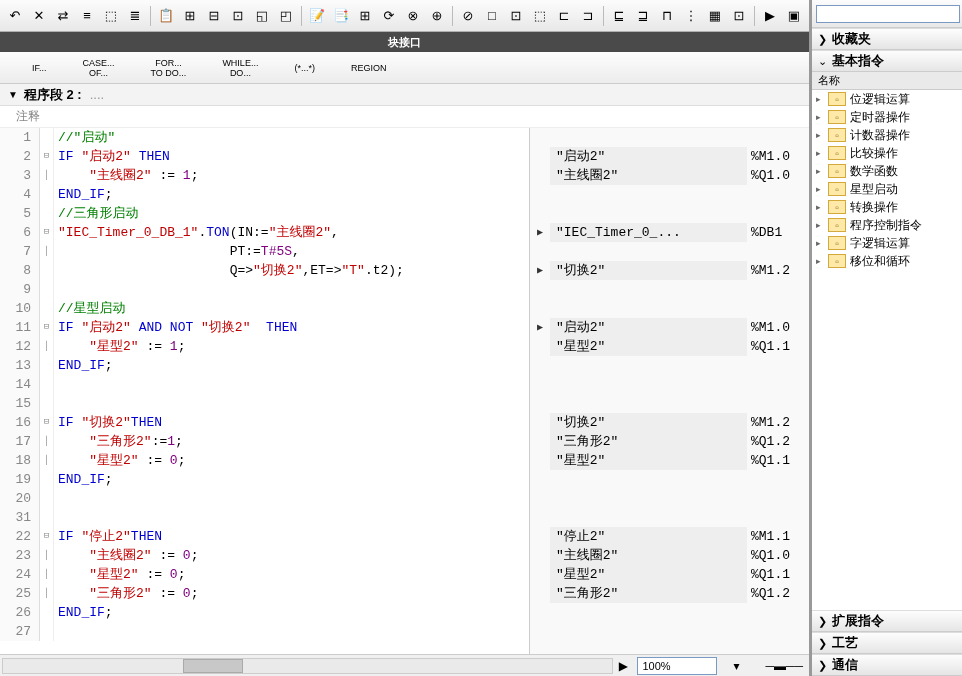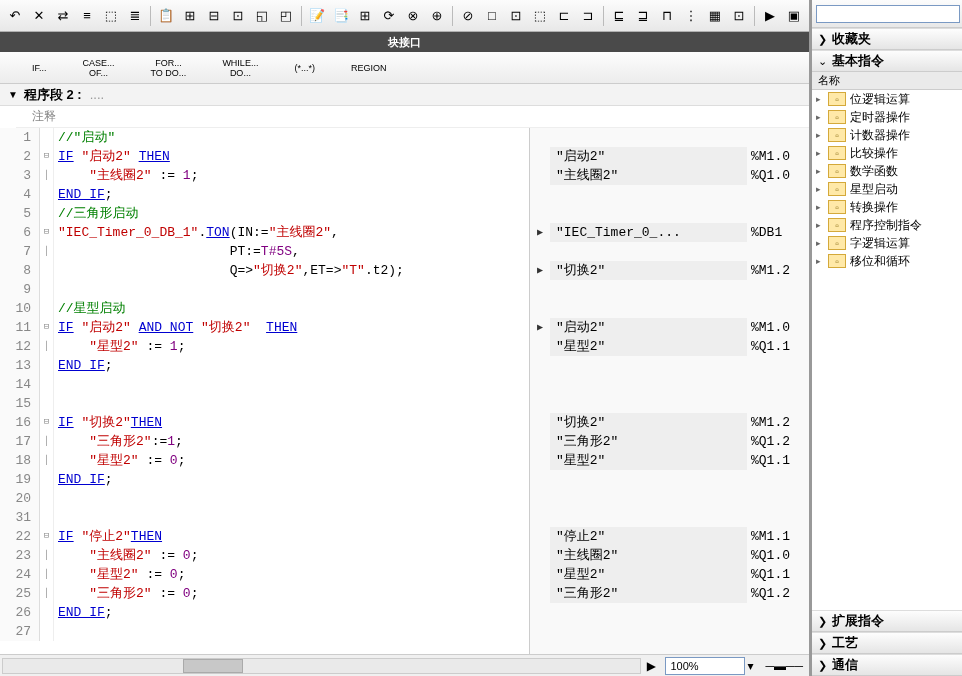--- a/index.html
+++ b/index.html
@@ -7,40 +7,40 @@
     .main-container { display: flex; width: 962px; height: 676px; }
     .left-panel { flex: 1; display: flex; flex-direction: column; border-right: 2px solid #999; }
     .toolbar { height: 32px; background: linear-gradient(#fcfcfc, #e8e8e8); border-bottom: 1px solid #b0b0b0; display: flex; align-items: center; padding: 0 4px; gap: 2px; }
     .toolbar-btn { width: 22px; height: 22px; display: flex; align-items: center; justify-content: center; border: 1px solid transparent; cursor: pointer; font-size: 13px; }
     .toolbar-sep { width: 1px; height: 20px; background: #bbb; margin: 0 2px; }
     .block-header { height: 20px; background: #4a4a4a; color: #fff; text-align: center; font-weight: bold; line-height: 20px; font-size: 11px; }
     .snippets-bar { height: 32px; background: linear-gradient(#fdfdfd, #ececec); border-bottom: 1px solid #ccc; display: flex; align-items: center; padding: 0 4px; gap: 4px; }
     .snippet { font-size: 9px; text-align: center; line-height: 10px; padding: 2px 4px; cursor: pointer; margin-left: 24px; }
     .section-header { height: 22px; background: #f3f3f3; border-bottom: 1px solid #ddd; display: flex; align-items: center; padding: 0 8px; font-weight: bold; font-size: 13px; }
     .section-header .arrow { margin-right: 6px; font-size: 10px; }
-    .comment-row { height: 22px; padding: 0 16px; color: #888; font-size: 12px; display: flex; align-items: center; border-bottom: 1px solid #eee; margin-left: 16px; }
+    .comment-row { height: 22px; padding: 0 16px; color: #888; font-size: 12px; display: flex; align-items: center; border-bottom: 1px solid #eee; }
     .code-area { flex: 1; display: flex; overflow: hidden; background: #fff; }
     .code-left { flex: 1; overflow-y: auto; font-family: Consolas, "Courier New", monospace; font-size: 13px; }
     .code-line { display: flex; height: 19px; line-height: 19px; }
     .line-num { width: 40px; text-align: right; padding-right: 8px; color: #888; border-right: 1px solid #ddd; background: #fafafa; user-select: none; }
     .fold-col { width: 14px; text-align: center; color: #888; font-size: 9px; border-right: 1px solid #eee; }
     .code-text { flex: 1; padding-left: 4px; white-space: pre; }
-    .kw { color: #0000d0; text-decoration: underline; }
+    .kw { color: #0000d0; }
     .str { color: #c00000; }
     .num { color: #800080; }
     .com { color: #008000; }
     .code-right { width: 280px; border-left: 1px solid #ccc; overflow-y: auto; font-family: Consolas, "Courier New", monospace; font-size: 13px; background: #f9f9f9; }
     .ref-line { display: flex; height: 19px; line-height: 19px; align-items: center; }
     .ref-play { width: 20px; text-align: center; color: #333; font-size: 10px; }
     .ref-name { flex: 1; background: #eeeeee; padding: 0 6px; margin-right: 4px; }
     .ref-addr { width: 58px; text-align: left; padding-right: 16px; }
     .bottom-bar { height: 22px; background: #f0f0f0; border-top: 1px solid #ccc; display: flex; align-items: center; }
     .scroll-track { flex: 1; height: 16px; background: #eaeaea; border: 1px solid #ccc; position: relative; margin: 0 2px; }
     .scroll-thumb { position: absolute; left: 180px; width: 60px; height: 100%; background: #c8c8c8; border: 1px solid #aaa; }
-    .zoom-box { display: flex; align-items: center; gap: 2px; padding: 0 6px; }
+    .zoom-box { display: flex; align-items: center; gap: 16px; padding: 0 6px; }
     .zoom-input { width: 80px; height: 18px; border: 1px solid #7a99c3; font-size: 11px; padding: 0 4px; }
     .right-panel { width: 184px; background: #f5f5f5; display: flex; flex-direction: column; border-left: 1px solid #999; }
     .search-row { height: 28px; background: linear-gradient(#fcfcfc,#e8e8e8); border-bottom: 1px solid #ccc; display: flex; align-items: center; padding: 0 4px; gap: 4px; }
     .search-input { flex: 1; height: 18px; border: 1px solid #7a99c3; font-size: 11px; }
     .palette-header { height: 22px; background: linear-gradient(#fdfdfd,#e5e5e5); border-top: 1px solid #ddd; border-bottom: 1px solid #ccc; display: flex; align-items: center; padding: 0 6px; cursor: pointer; font-size: 13px; }
     .palette-header .chev { width: 14px; font-size: 11px; }
     .palette-header .bold { font-weight: bold; }
     .col-header { height: 18px; background: #eaeaea; border-bottom: 1px solid #ccc; padding: 0 6px; font-size: 11px; display: flex; align-items: center; }
     .tree { flex: 1; overflow-y: auto; background: #fff; }
     .tree-item { display: flex; align-items: center; height: 18px; padding: 0 4px; cursor: pointer; font-size: 12px; }

